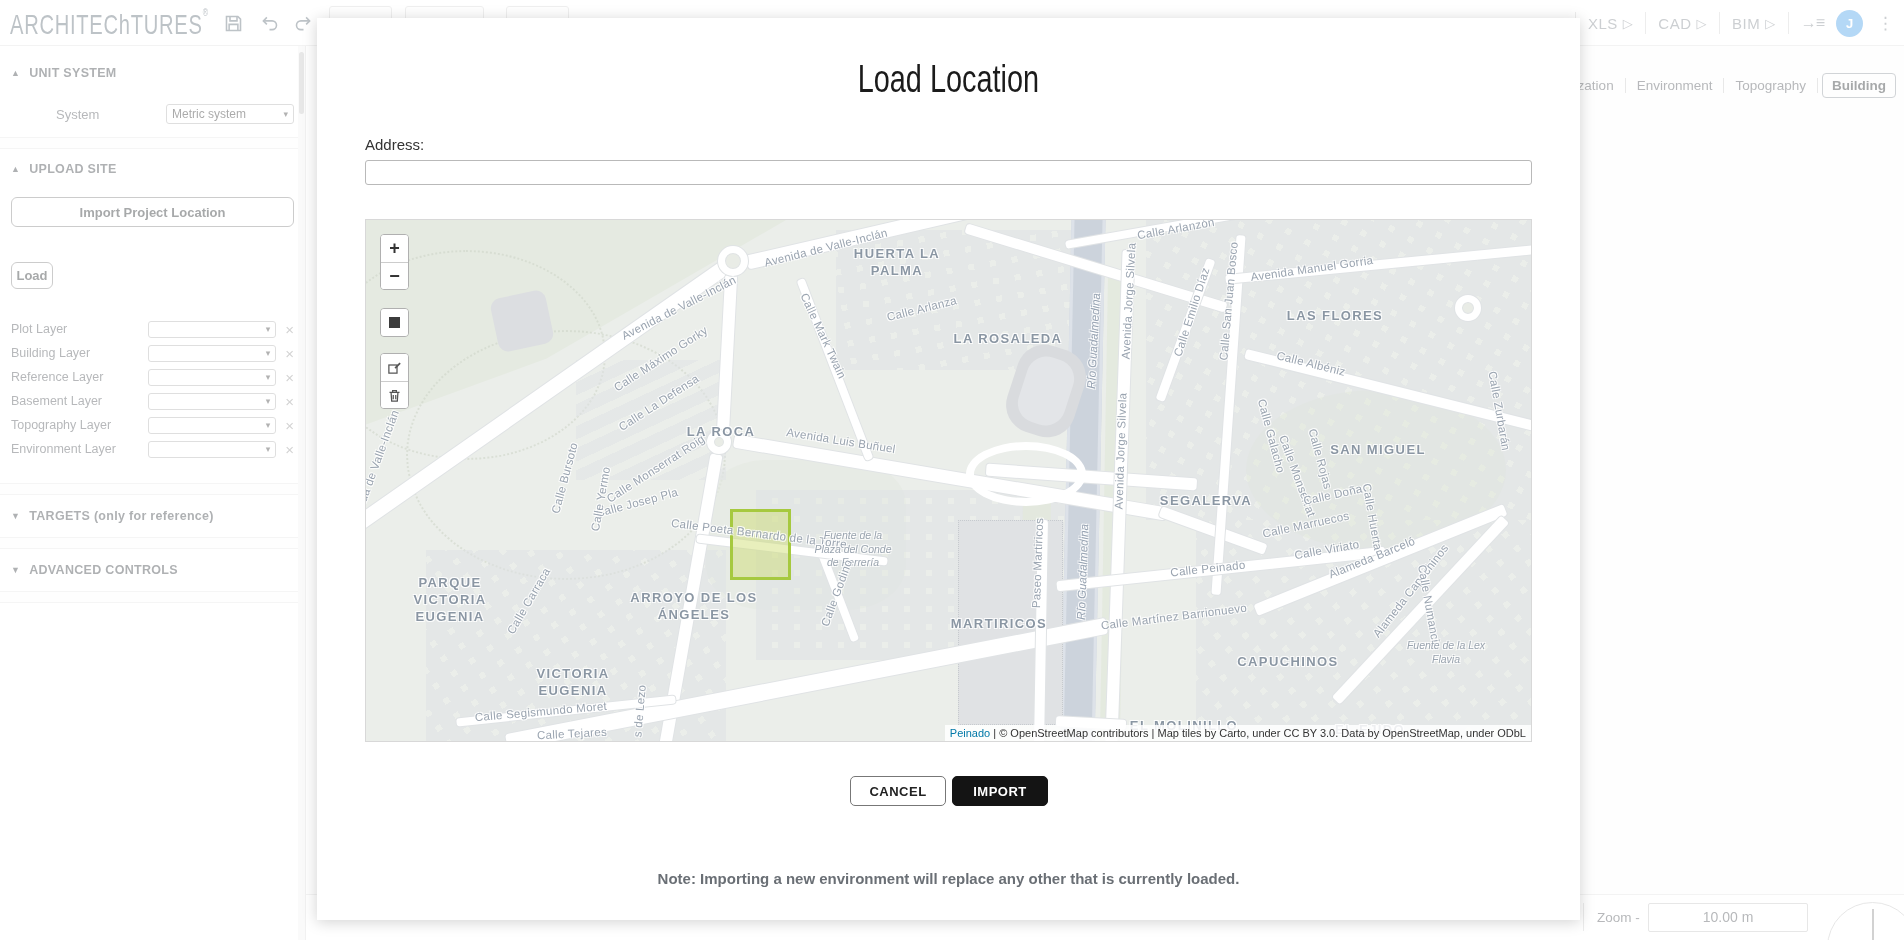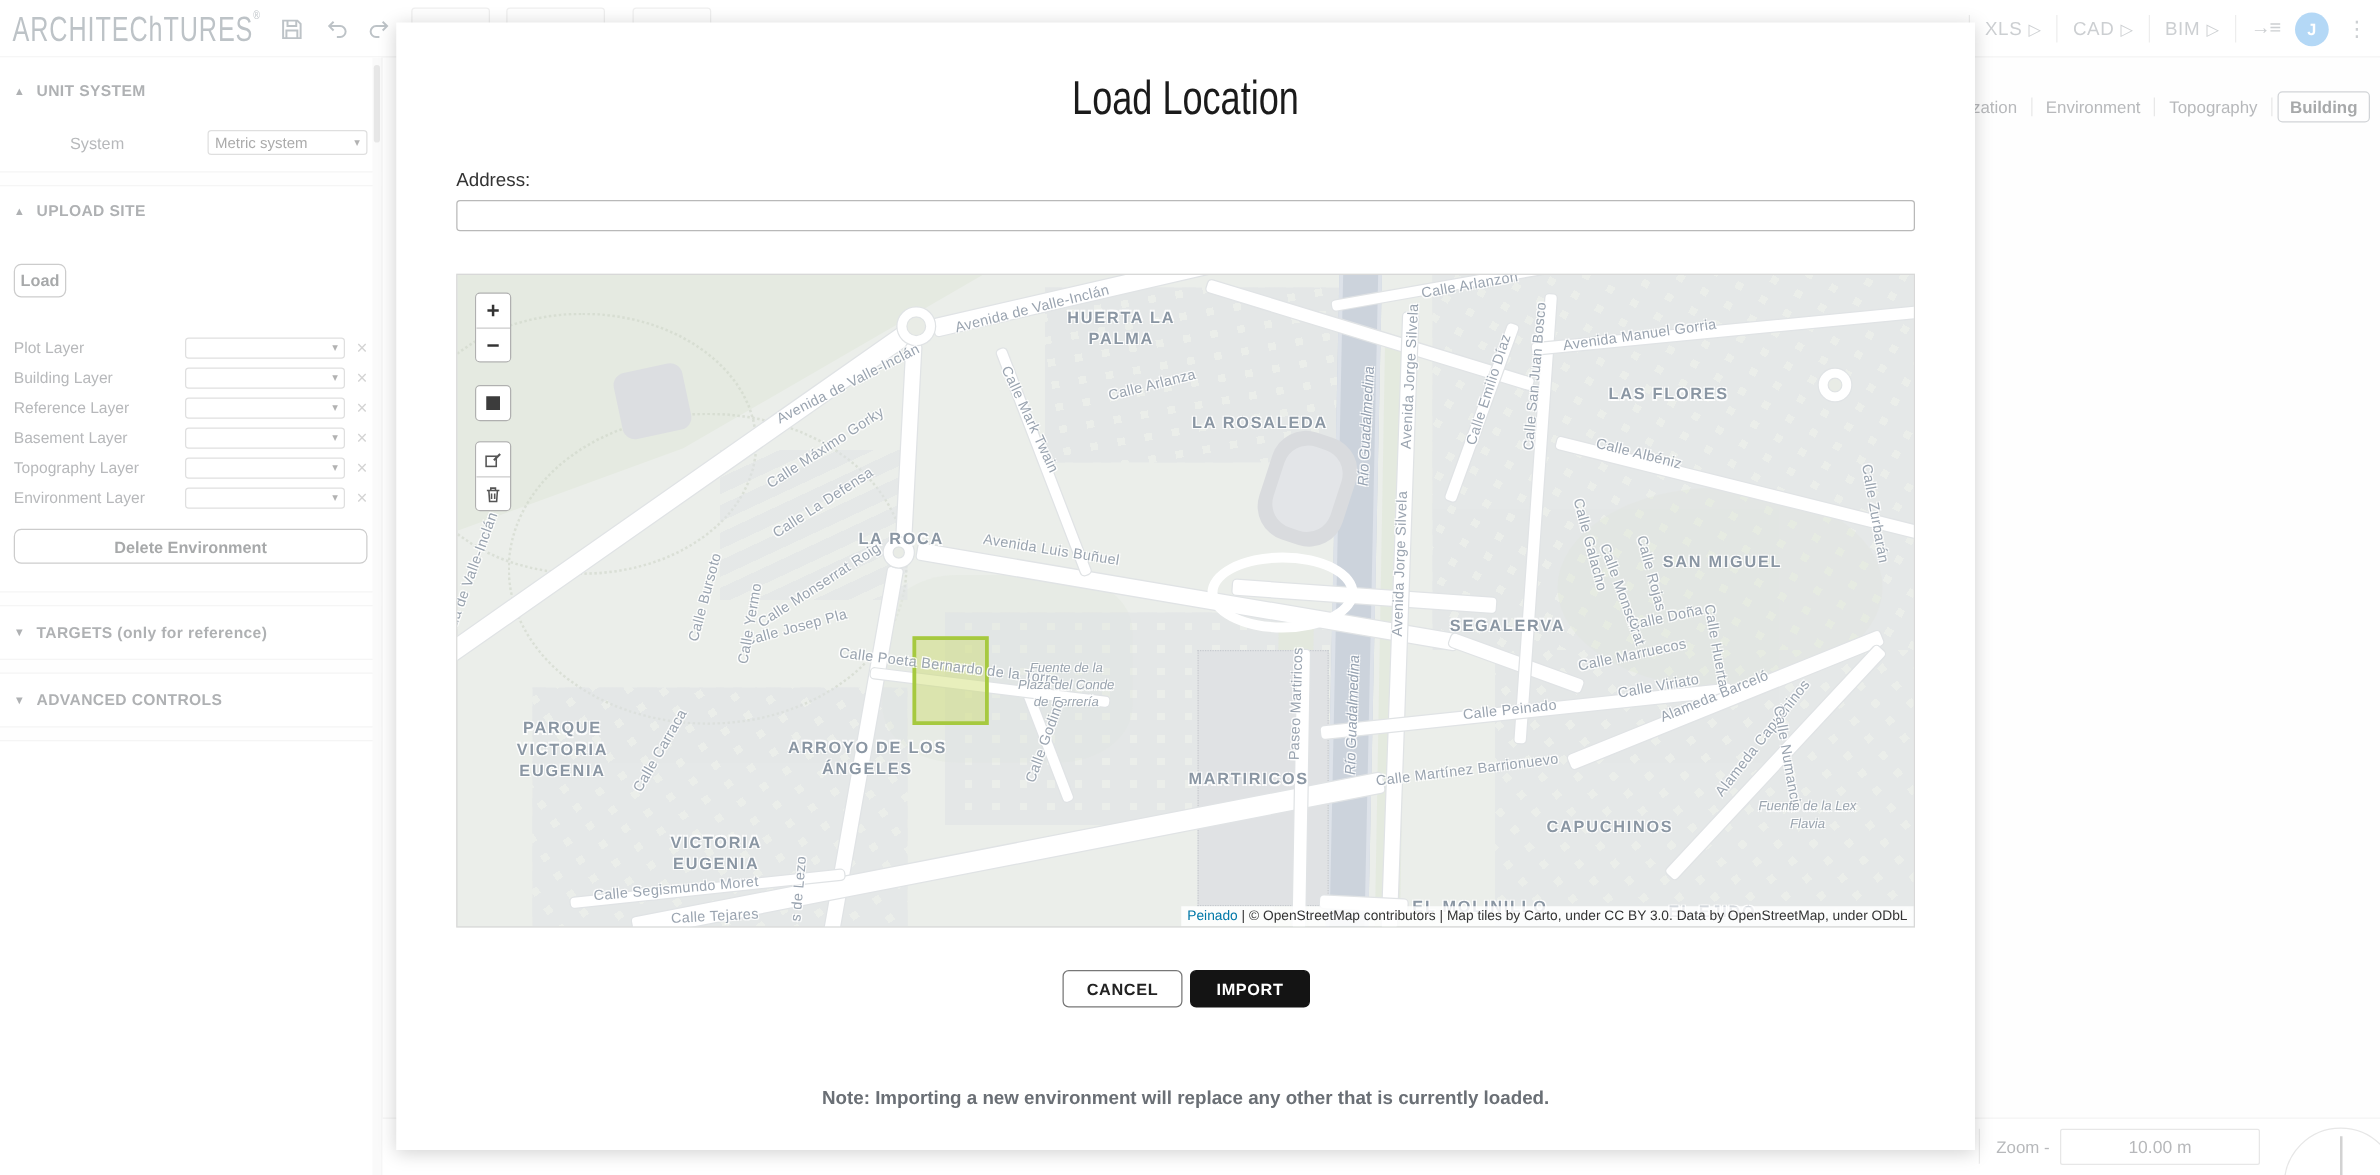--- a/index.html
+++ b/index.html
@@ -203,20 +203,21 @@
     <div class="sel">
       <span>Metric system</span>
       <span class="chev">▾</span>
     </div>
   </div>
   <div class="sec-gap" style="margin-top:13px"></div>
   <div class="sec-header" style="margin-top:13px">
     <span class="caret">▲</span>
     <span>UPLOAD SITE</span>
   </div>
+  <button class="btn btn-import">Import Project Location</button>
   <button class="btn btn-load">Load</button>
 
   <div style="margin-top:28px">
     <div class="layer-row">
       <span class="lbl">Plot Layer</span>
       <div class="sel">
           <span></span>
           <span class="chev">▾</span>
         </div>
       <span class="clear-x">×</span>
@@ -256,21 +257,20 @@
     <div class="layer-row">
       <span class="lbl">Environment Layer</span>
       <div class="sel">
           <span></span>
           <span class="chev">▾</span>
         </div>
       <span class="clear-x">×</span>
     </div>
   </div>
 
-  <button class="btn btn-delete">Delete Environment</button>
 
 
   <div class="sec-gap" style="margin-top:22px"></div>
   <div class="sec-header" style="margin-top:14px">
     <span class="caret">▼</span>
     <span>TARGETS (only for reference)</span>
   </div>
   <div class="sec-gap" style="margin-top:14px"></div>
   <div class="sec-header" style="margin-top:14px">
     <span class="caret">▼</span>

